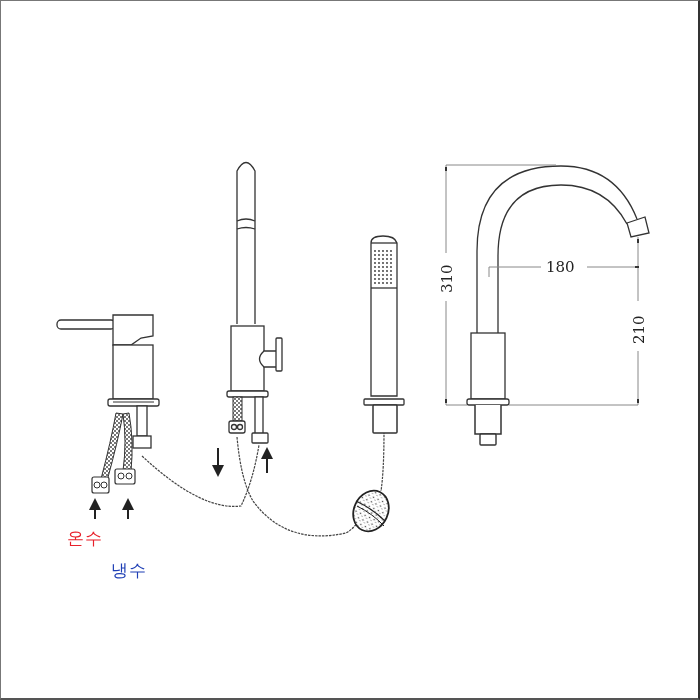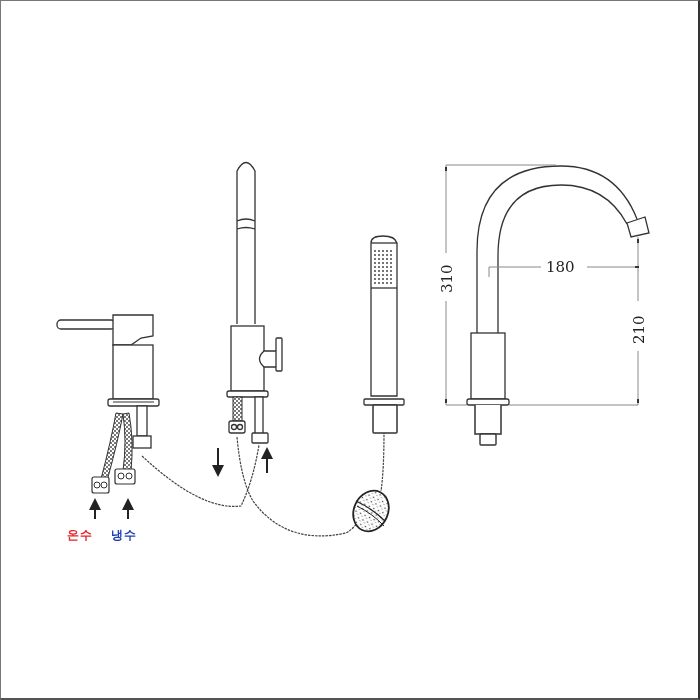--- a/index.html
+++ b/index.html
@@ -15,22 +15,22 @@
     }
     svg { position: absolute; left: 0; top: 0; }
     .dim-text {
       font-family: "DejaVu Serif", serif;
       font-size: 15px;
       fill: #222;
     }
     .label {
       position: absolute;
       font-family: "DejaVu Sans", sans-serif;
-      font-weight: bold;
-      font-size: 12px;
+      font-weight: normal;
+      font-size: 17px;
       letter-spacing: 1px;
     }
   </style>
 </head>
 <body>
 
 <div class="frame">
   <svg width="700" height="700" viewBox="0 0 700 700">
     <defs>
       <pattern id="braid" width="4" height="4" patternUnits="userSpaceOnUse">
@@ -218,14 +218,14 @@
       <rect x="636" y="238" width="2" height="4"></rect>
       <rect x="636" y="398" width="2" height="4"></rect>
     </g>
 
     <text class="dim-text" x="0" y="0" transform="translate(451 292) rotate(-90)">310</text>
     <text class="dim-text" x="545" y="271">180</text>
     <text class="dim-text" x="0" y="0" transform="translate(643 343) rotate(-90)">210</text>
   </svg>
 
   <span class="label" style="left:66px; top:526px; color:#e8202a;">온수</span>
-  <span class="label" style="left:110px; top:526px; color:#1f3fb5;">냉수</span>
+  <span class="label" style="left:110px; top:558px; color:#1f3fb5;">냉수</span>
 </div>
 
 </body></html>

